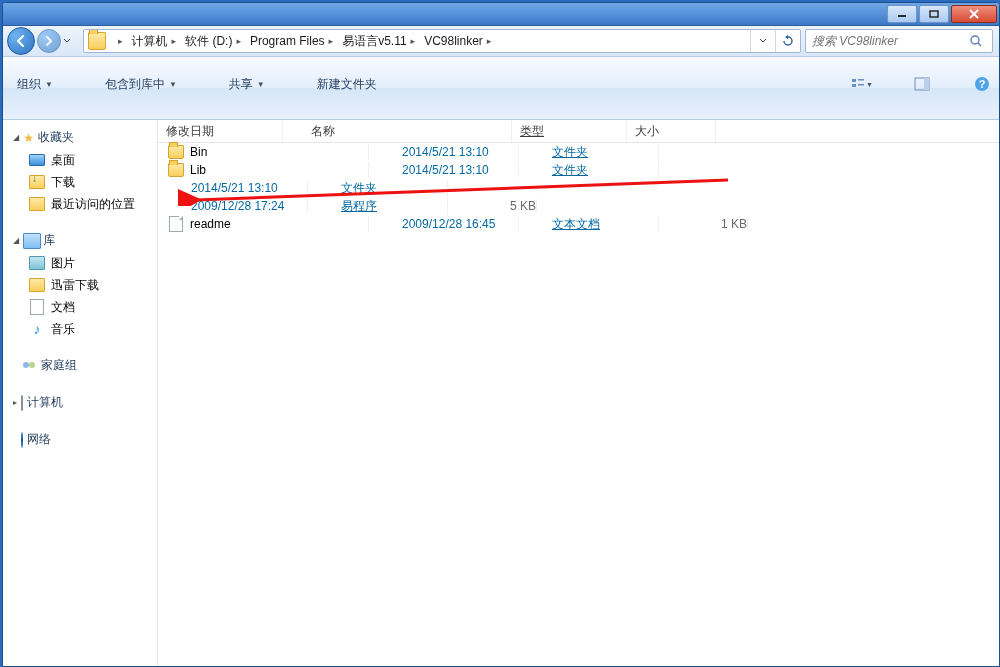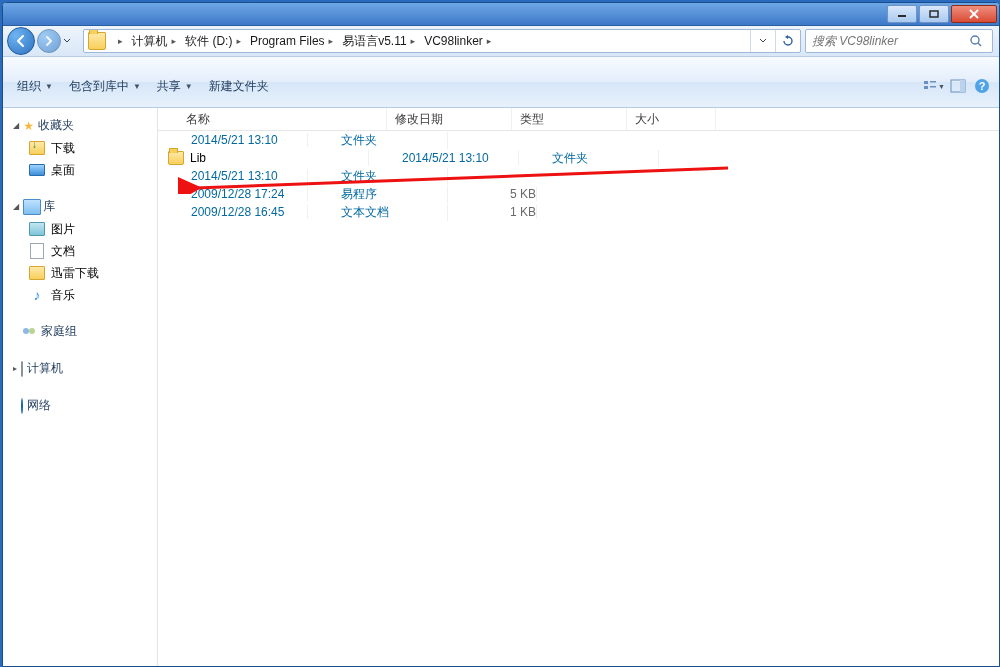--- a/index.html
+++ b/index.html
@@ -24,21 +24,21 @@
   .addr { flex:1; height:22px; background:#fff; border:1px solid #9db8d8; border-radius:2px; display:flex; align-items:center; margin:0 4px; overflow:hidden; }
   .crumb { display:flex; align-items:center; height:100%; padding:0 4px; border-right:1px solid transparent; cursor:default; color:#1a1a1a; }
   .crumb .sep { margin-left:4px; color:#555; font-size:9px; }
   .addr .folder-ico { width:16px; height:16px; margin:0 4px; }
   .addr-refresh { width:24px; display:flex; align-items:center; justify-content:center; border-left:1px solid #cdd9e8; height:100%; }
   .searchbox { width:186px; height:22px; background:#fff; border:1px solid #9db8d8; border-radius:2px; margin-right:6px; display:flex; align-items:center; }
   .searchbox input { border:none; outline:none; font-size:12px; width:150px; padding-left:6px; color:#a21caf; font-style:italic; }
   .searchbox .mag { width:24px; display:flex; align-items:center; justify-content:center; }
 
   
-  .toolbar { height:30px; background:linear-gradient(#f7fbff,#e4eefb 49%,#d6e6f8 50%,#e7f1fc); border-bottom:1px solid #b7cbe2; display:flex; align-items:flex-end; padding:10px 6px; }
+  .toolbar { height:30px; background:linear-gradient(#f7fbff,#e4eefb 49%,#d6e6f8 50%,#e7f1fc); border-bottom:1px solid #b7cbe2; display:flex; align-items:flex-start; padding:16px 6px;gap:36px; }
   .tool-item { padding:0 8px; height:22px; display:flex; align-items:center; color:#1e395b; }
   .tool-item .dd { margin-left:4px; font-size:8px; color:#456; }
   .toolbar .spacer { flex:1; }
   .tool-icn { width:22px; height:22px; display:flex; align-items:center; justify-content:center; margin-left:2px; }
   .tool-icn .dd { font-size:7px; margin-left:2px; color:#456; }
 
   
   .body { display:flex; height:560px; }
   .sidebar { width:154px; background:#fff; border-right:1px solid #e0e6ee; padding-top:6px; overflow:hidden; }
   .sb-group-title { display:flex; align-items:center; padding:3px 6px 3px 10px; color:#1e395b; }
@@ -47,21 +47,21 @@
   .sb-item { display:flex; align-items:center; padding:2px 0 2px 26px; height:18px; }
   .sb-item .ico { width:16px; height:16px; margin-right:6px; display:flex; align-items:center; justify-content:center; }
   .sb-spacer { height:14px; }
 
   
   .filepane { flex:1; background:#fff; position:relative; }
   .colhead { display:flex; height:22px; border-bottom:1px solid #e6e6e6; color:#3b3b3b; }
   .col { padding-left:8px; display:flex; align-items:center; border-right:1px solid #f0f0f0; }
   .c-name { width:200px; padding-left:28px; }
   .c-date { width:116px; }
-  .c-type { width:106px; }
+  .c-type { width:106px;text-decoration:underline; }
   .c-size { width:80px; }
   .filerow { display:flex; height:18px; align-items:center; }
   .filerow .c-name { display:flex; align-items:center; padding-left:10px; }
   .filerow .ico { width:16px; height:16px; margin-right:6px; display:flex; align-items:center; justify-content:center; }
   .filerow .c-date, .filerow .c-type { color:#0369a1;margin-left:25px; }
   .filerow .c-size { color:#6a6a6a; text-align:right; justify-content:flex-end; display:flex; }
 
   
   .arrow { position:absolute; pointer-events:none; }
 
@@ -229,56 +229,62 @@
   <div class="body">
 
     <div class="sidebar">
       <div class="sb-group-title">
         <span class="tri">◢</span>
         <span class="star">★</span>
         <span>收藏夹</span>
       </div>
       <div class="sb-item">
           <span class="ico">
+            <span class="i-desk"></span>
+          </span>
+          <span>桌面</span>
+        </div>
+      <div class="sb-item">
+          <span class="ico">
             <span class="i-dl"></span>
           </span>
           <span>下载</span>
         </div>
       <div class="sb-item">
           <span class="ico">
-            <span class="i-desk"></span>
-          </span>
-          <span>桌面</span>
+            <span class="i-recent"></span>
+          </span>
+          <span>最近访问的位置</span>
         </div>
 
       <div class="sb-spacer"></div>
       <div class="sb-group-title lib">
         <span class="tri">◢</span>
         <span class="ico-wrap">
             <span class="i-lib"></span>
           </span>
         <span>库</span>
       </div>
       <div class="sb-item">
           <span class="ico">
             <span class="i-pic"></span>
           </span>
           <span>图片</span>
         </div>
       <div class="sb-item">
           <span class="ico">
+            <span class="i-thunder"></span>
+          </span>
+          <span>迅雷下载</span>
+        </div>
+      <div class="sb-item">
+          <span class="ico">
             <span class="i-doc"></span>
           </span>
           <span>文档</span>
-        </div>
-      <div class="sb-item">
-          <span class="ico">
-            <span class="i-thunder"></span>
-          </span>
-          <span>迅雷下载</span>
         </div>
       <div class="sb-item">
           <span class="ico">
             <span class="i-music">♪</span>
           </span>
           <span>音乐</span>
         </div>
 
       <div class="sb-spacer"></div>
       <div class="sb-group-title">
@@ -300,35 +306,41 @@
       <div class="sb-spacer"></div>
       <div class="sb-group-title">
         <span class="tri" style="visibility:hidden">▸</span>
         <span class="ico" style="margin-right:4px"><span class="i-net"></span></span>
         <span>网络</span>
       </div>
     </div>
 
     <div class="filepane">
       <div class="colhead">
+        <div class="col c-date">
+            <span>修改日期</span>
+          </div>
         <div class="col c-name">
             <span>名称</span>
           </div>
-        <div class="col c-date">
-            <span>修改日期</span>
-          </div>
         <div class="col c-type">
             <span>类型</span>
           </div>
         <div class="col c-size">
             <span>大小</span>
           </div>
       </div>
       <div id="file-rows">
           <div class="filerow">
+            <div class="col c-name">
+              <span class="ico">
+                <span class="i-folder"></span>
+              </span>
+              <span>Bin</span>
+            </div>
             <div class="col c-date">2014/5/21 13:10</div>
             <div class="col c-type">文件夹</div>
             <div class="col c-size"></div>
           </div>
           <div class="filerow">
             <div class="col c-name">
               <span class="ico">
                 <span class="i-folder"></span>
               </span>
               <span>Lib</span>
@@ -341,20 +353,26 @@
             <div class="col c-date">2014/5/21 13:10</div>
             <div class="col c-type">文件夹</div>
             <div class="col c-size"></div>
           </div>
           <div class="filerow">
             <div class="col c-date">2009/12/28 17:24</div>
             <div class="col c-type">易程序</div>
             <div class="col c-size">5 KB</div>
           </div>
           <div class="filerow">
+            <div class="col c-name">
+              <span class="ico">
+                <span class="i-file"></span>
+              </span>
+              <span>readme</span>
+            </div>
             <div class="col c-date">2009/12/28 16:45</div>
             <div class="col c-type">文本文档</div>
             <div class="col c-size">1 KB</div>
           </div>
         </div>
 
       <svg class="arrow" style="left:20px; top:56px;" width="560" height="30">
         <defs>
             <marker id="ah" markerWidth="14" markerHeight="12" refX="2" refY="6" orient="auto">
               <path d="M12 0 L0 6 L12 12 Z" fill="#e11"></path>

